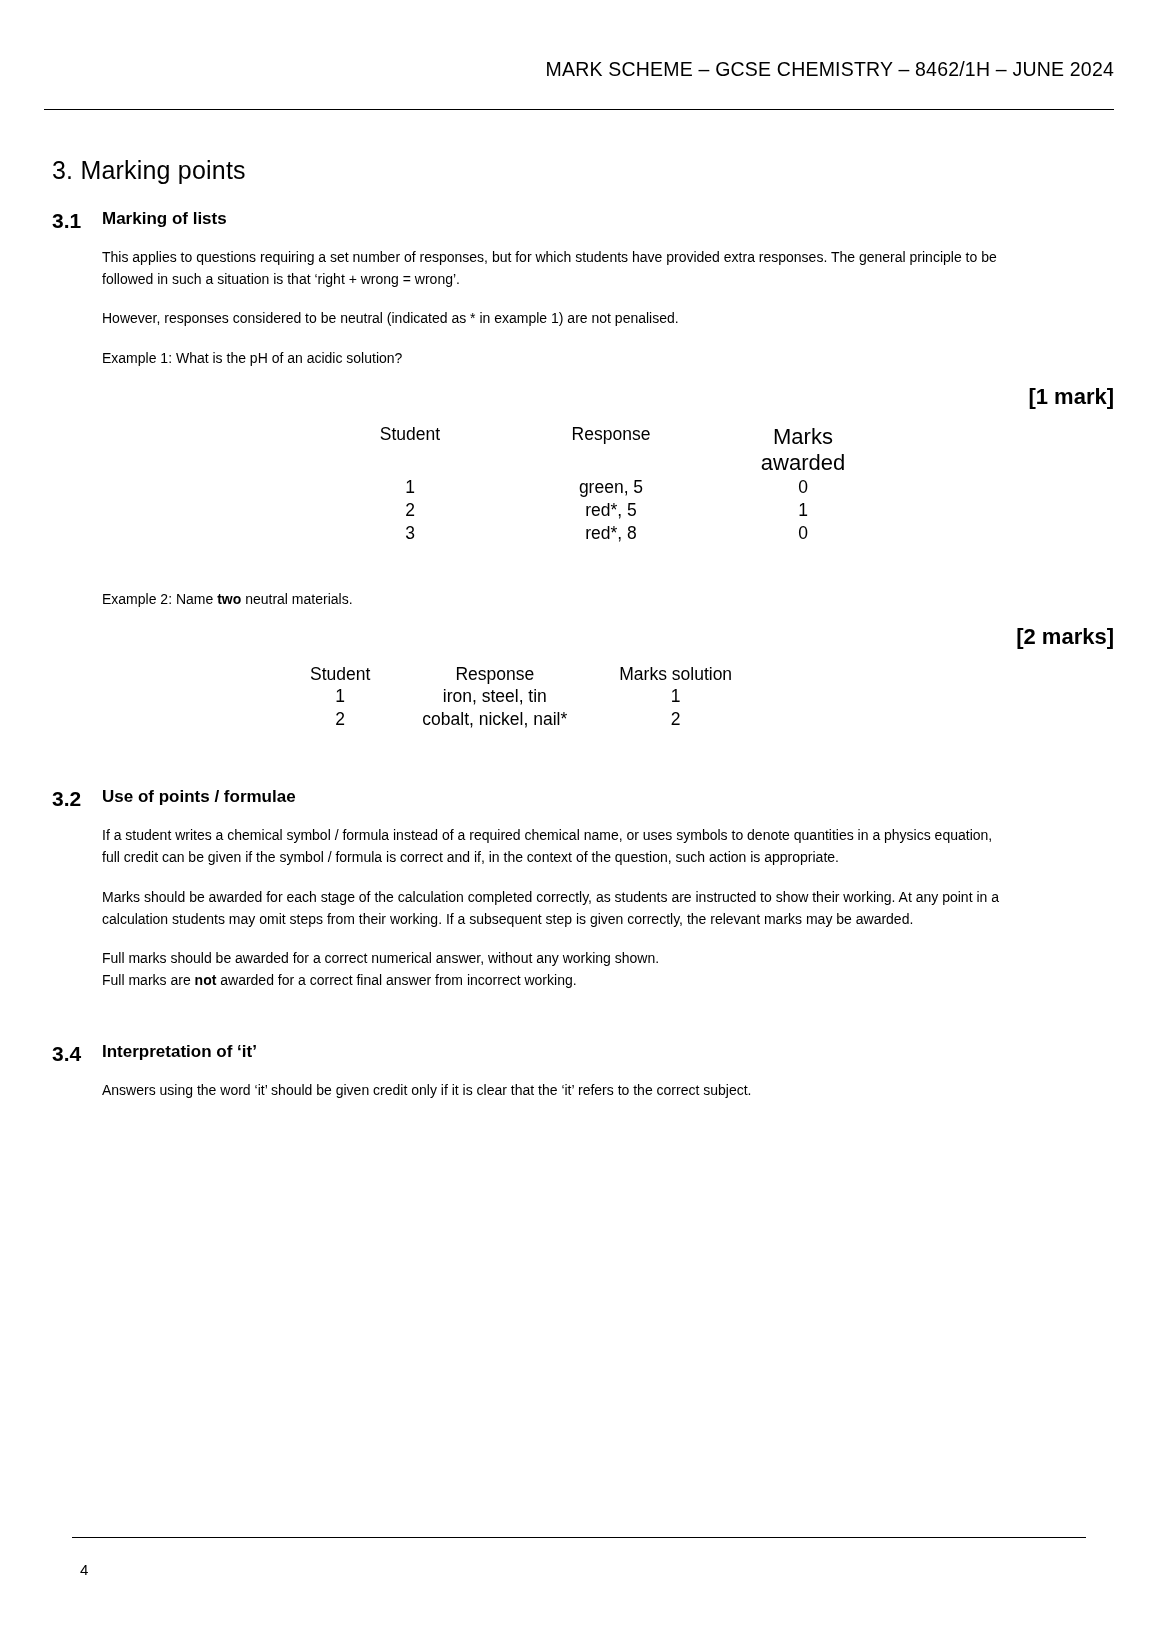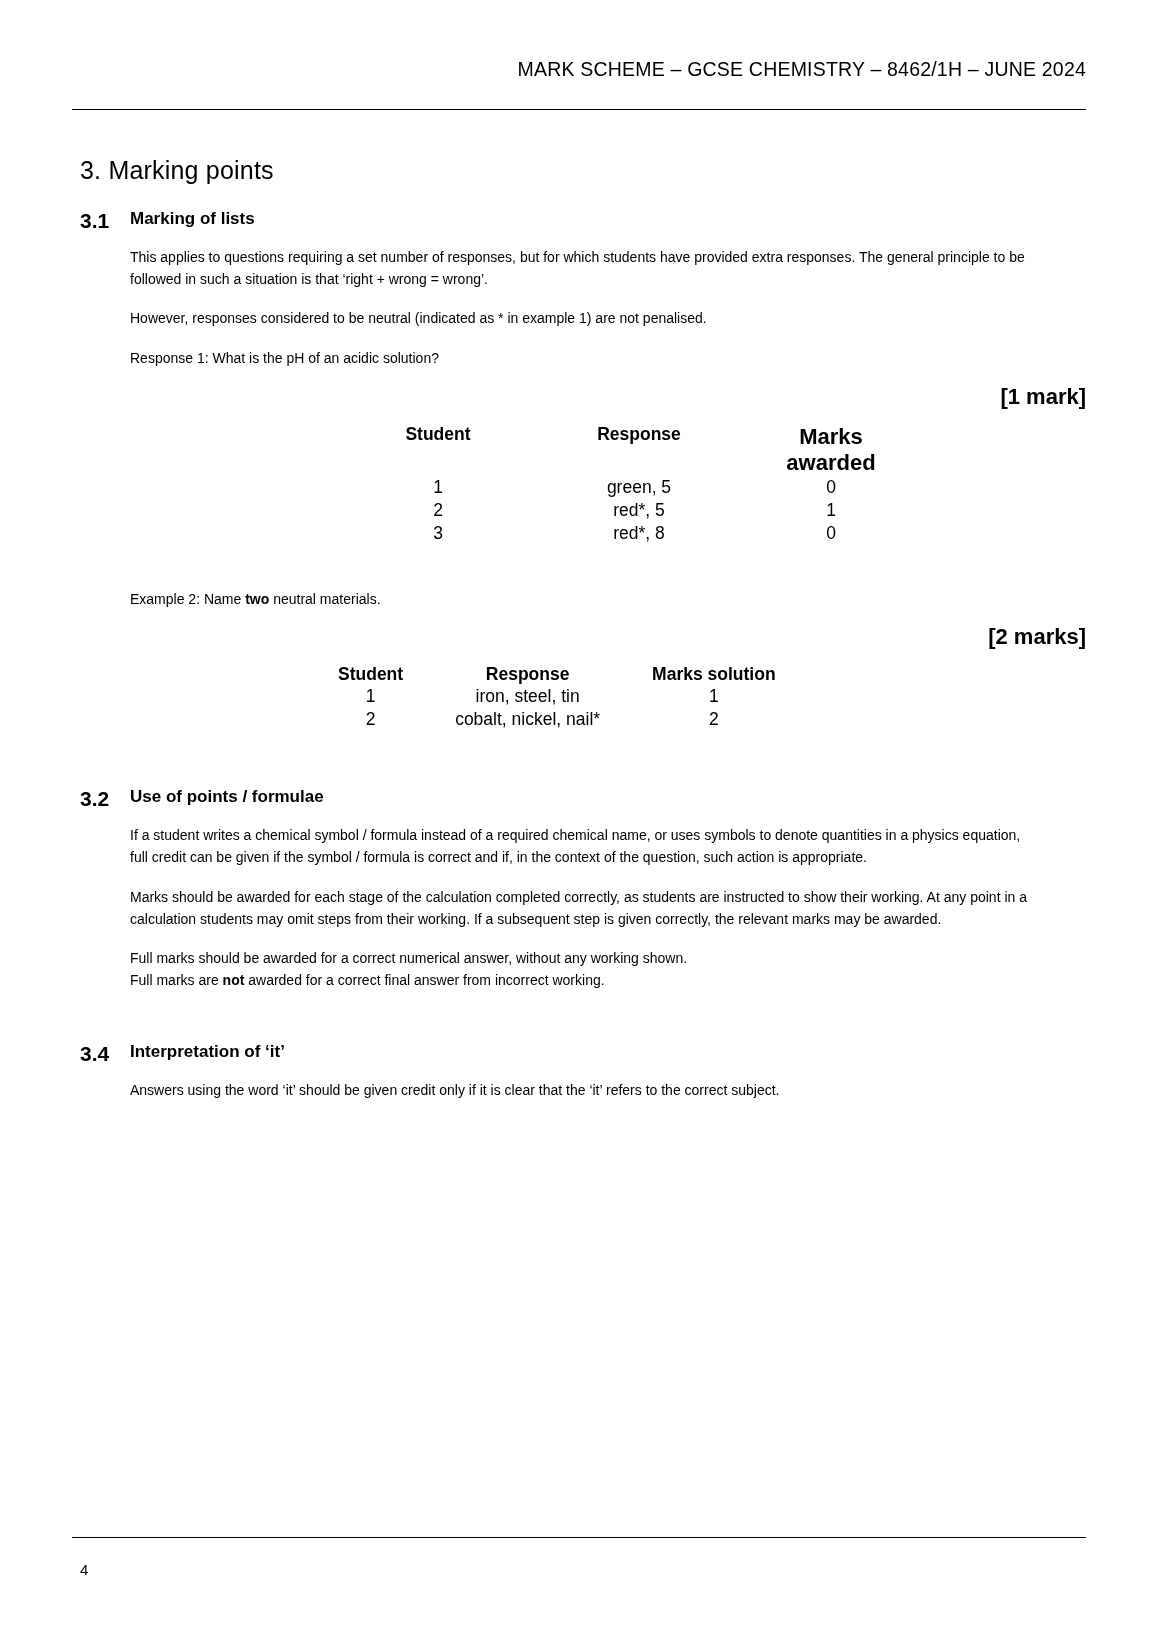--- a/index.html
+++ b/index.html
@@ -11,21 +11,21 @@
     font-family: "Liberation Sans", sans-serif;
     color: #000000;
   }
   .page {
     position: relative;
     width: 1158px;
     height: 1638px;
     margin: 0 auto;
     background: #ffffff;
     box-sizing: border-box;
-    padding: 0 72px;
+    padding: 0 44px;
   }
   .header {
     padding-top: 58px;
     text-align: right;
     font-size: 19.5px;
     letter-spacing: 0.2px;
     color: #000;
   }
   .header-rule {
     margin-top: 28px;
@@ -69,21 +69,21 @@
     font-weight: bold;
     font-size: 22px;
     margin-top: 6px;
   }
   table.ex {
     border-collapse: collapse;
     font-size: 17.5px;
     margin-top: 14px;
   }
   table.ex th {
-    font-weight: bold;
+    font-weight: normal;
     padding: 0 26px 0 26px;
     text-align: center;
     vertical-align: top;
   }
   table.ex td {
     padding: 1px 26px;
     text-align: center;
   }
   .ex1 { margin-left: 276px; }
   .ex2 { margin-left: 240px; }
@@ -122,21 +122,21 @@
     <h1 class="section-title">3. Marking points</h1>
 
     <div class="block">
       <span class="num">3.1</span>
       <div class="sub-heading">Marking of lists</div>
     </div>
 
     <p class="body-text">This applies to questions requiring a set number of responses, but for which students have provided extra responses.  The general principle to be followed in such a situation is that ‘right + wrong = wrong’.</p>
     <p class="body-text">However, responses considered to be neutral (indicated as * in example 1) are not penalised.</p>
 
-    <p class="body-text">Response 1:  What is the pH of an acidic solution?</p>
+    <p class="body-text">Example 1:  What is the pH of an acidic solution?</p>
     <div class="marks">[1 mark]</div>
 
     <table class="ex ex1">
       <thead>
         <tr>
           <th class="student">Student</th>
           <th class="response">Response</th>
           <th class="marks">
             <div>Marks</div>
             <div>awarded</div>

